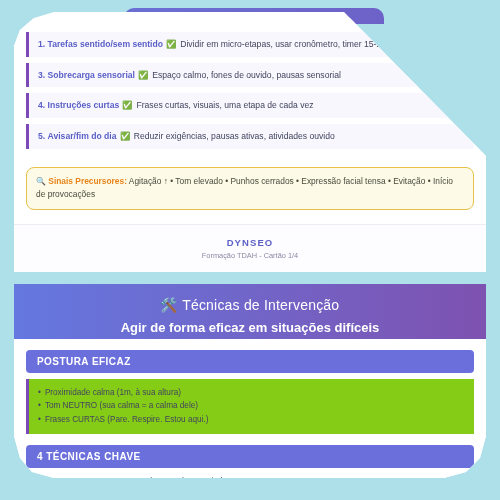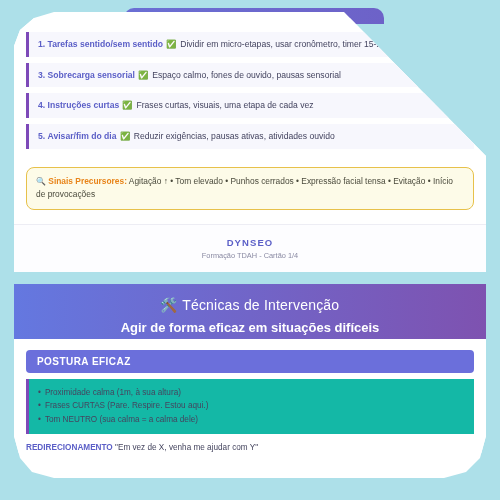--- a/index.html
+++ b/index.html
@@ -166,21 +166,21 @@
     color: #ffffff;
     font-size: 10px;
     font-weight: bold;
     letter-spacing: .45px;
     border-radius: 4px;
     padding: 6px 10px 6px 11px;
   }
 
   .sec-body {
     margin: 6px 12px 0 12px;
-    background: #14b8a6;
+    background: #84cc16;
     border-left: 3px solid #7d49b8;
     padding: 7px 10px 8px 9px;
   }
   .sec-body li {
     list-style: none;
     font-size: 8.2px;
     line-height: 1.62;
     color: #45455f;
     white-space: nowrap;
   }
@@ -269,25 +269,26 @@
           <span>Técnicas de Intervenção</span>
         </div>
         <div id="banner-sub">Agir de forma eficaz em situações difíceis</div>
       </div>
 
       <div class="sec-head">POSTURA EFICAZ</div>
 
       <div class="sec-body">
         <ul>
           <li>Proximidade calma (1m, à sua altura)</li>
+          <li>Tom NEUTRO (sua calma = a calma dele)</li>
           <li>Frases CURTAS (Pare. Respire. Estou aqui.)</li>
-          <li>Tom NEUTRO (sua calma = a calma dele)</li>
         </ul>
       </div>
 
+      <div class="sec-head">4 TÉCNICAS CHAVE</div>
 
       <div class="tech-line">
         <span class="tname">REDIRECIONAMENTO</span><span> "Em vez de X, venha me ajudar com Y"</span>
       </div>
 
     </div>
 
   </div>
 </div>
 

